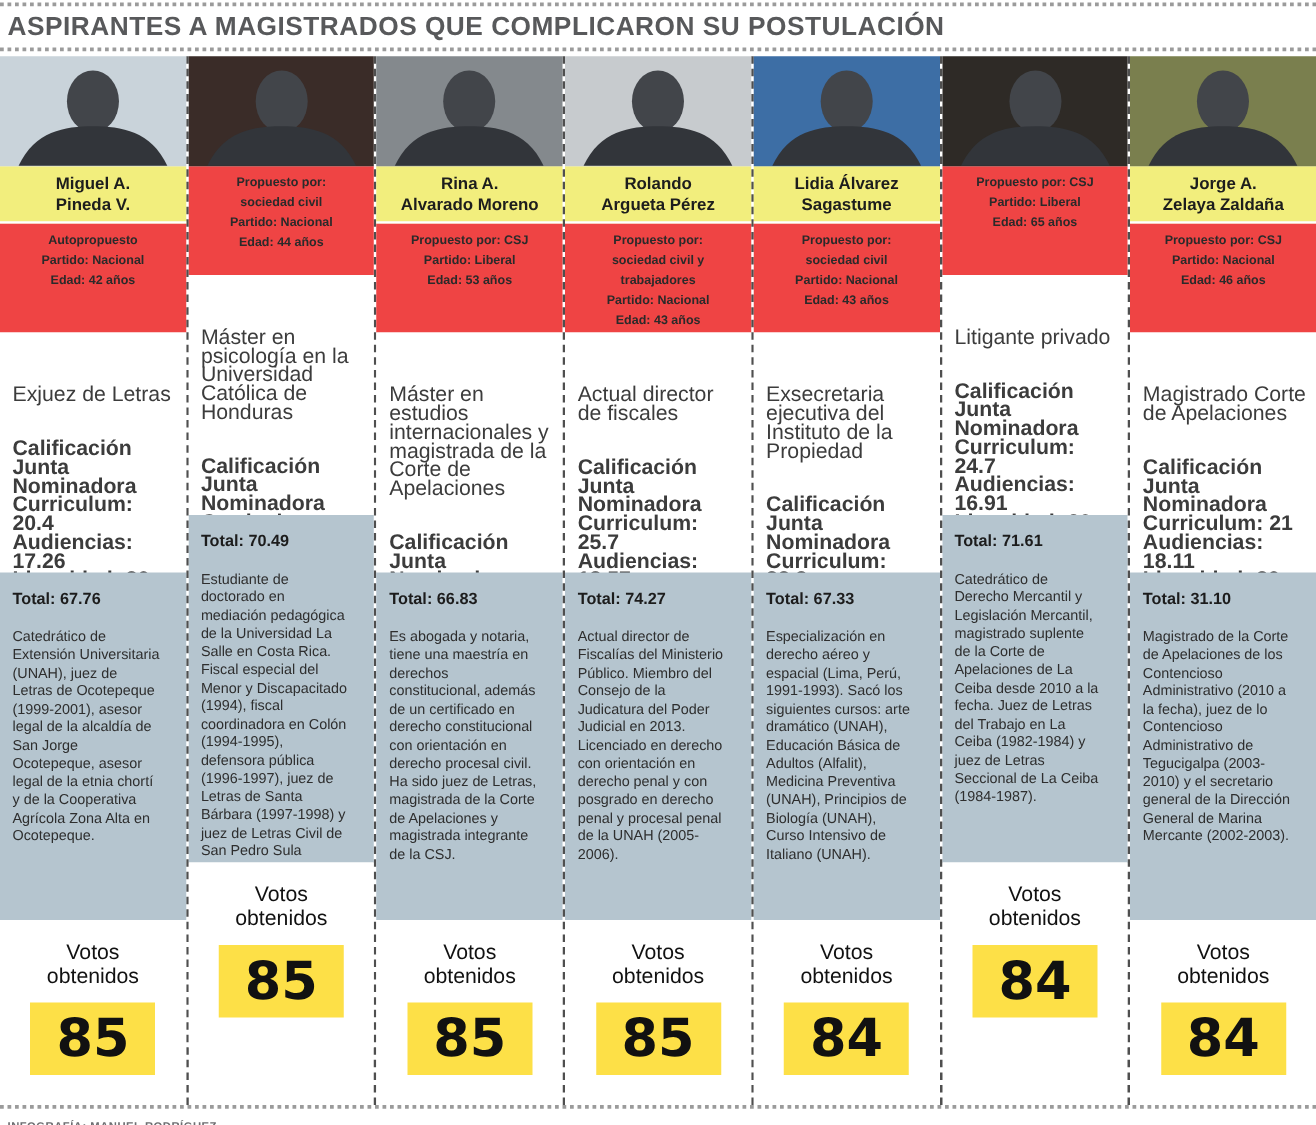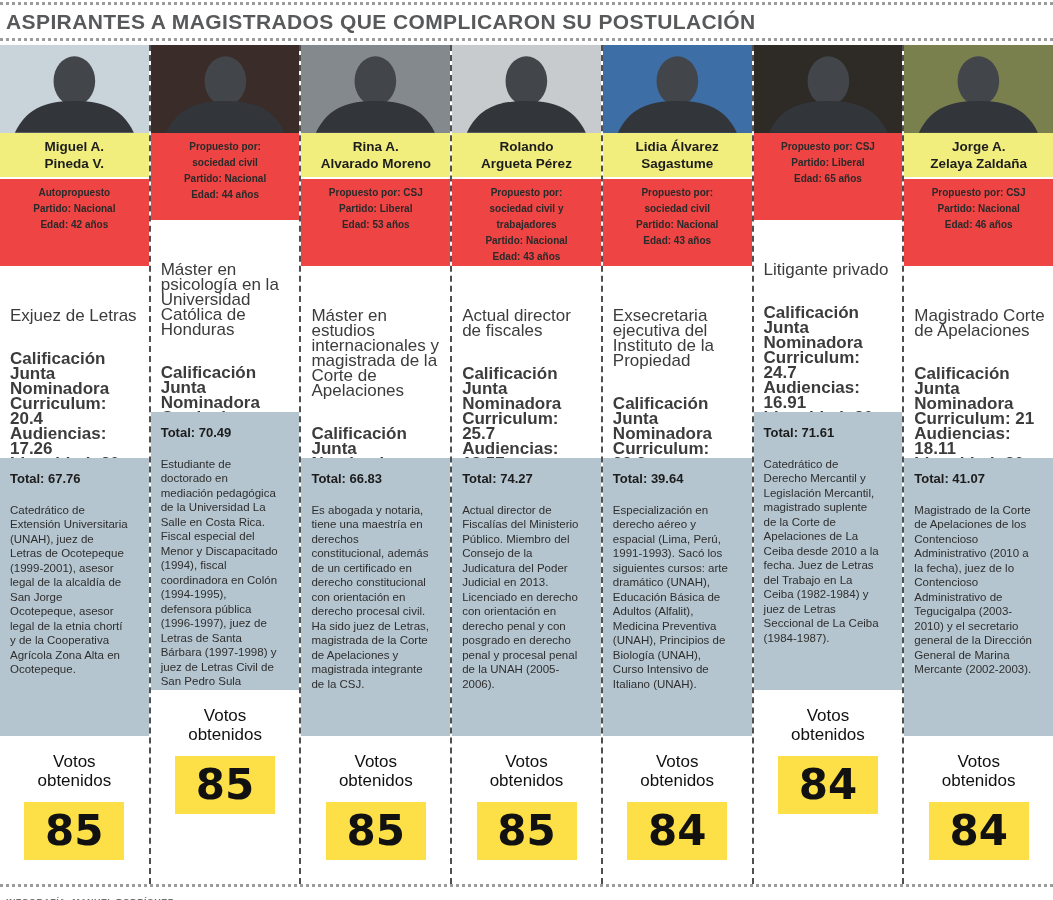--- a/index.html
+++ b/index.html
@@ -191,21 +191,21 @@
 Edad: 43 años</div>
       <div class="quals">
         <div class="qual-text">Exsecretaria ejecutiva del Instituto de la Propiedad</div>
         <div class="scores">Calificación Junta
 Nominadora
 Curriculum: 22.3
 Audiencias: 15.03
 Idoneidad: 30</div>
       </div>
       <div class="bio">
-        <div class="total">Total: 39.64</div>
+        <div class="total">Total: 67.33</div>
         <div class="bio-text">Especialización en derecho aéreo y espacial (Lima, Perú, 1991-1993). Sacó los siguientes cursos: arte dramático (UNAH), Educación Básica de Adultos (Alfalit), Medicina Preventiva (UNAH), Principios de Biología (UNAH), Curso Intensivo de Italiano (UNAH).</div>
       </div>
       <div class="votes">
         <div class="votes-label">Votos
 obtenidos</div>
         <div class="votes-box">84</div>
       </div>
     </div>
 
     <div class="col">
@@ -251,21 +251,21 @@
 Edad: 46 años</div>
       <div class="quals">
         <div class="qual-text">Magistrado Corte de Apelaciones</div>
         <div class="scores">Calificación Junta
 Nominadora
 Curriculum: 21
 Audiencias: 18.11
 Idoneidad: 30</div>
       </div>
       <div class="bio">
-        <div class="total">Total: 41.07</div>
+        <div class="total">Total: 31.10</div>
         <div class="bio-text">Magistrado de la Corte de Apelaciones de los Contencioso Administrativo (2010 a la fecha), juez de lo Contencioso Administrativo de Tegucigalpa (2003-2010) y el secretario general de la Dirección General de Marina Mercante (2002-2003).</div>
       </div>
       <div class="votes">
         <div class="votes-label">Votos
 obtenidos</div>
         <div class="votes-box">84</div>
       </div>
     </div>
 
   </div>

